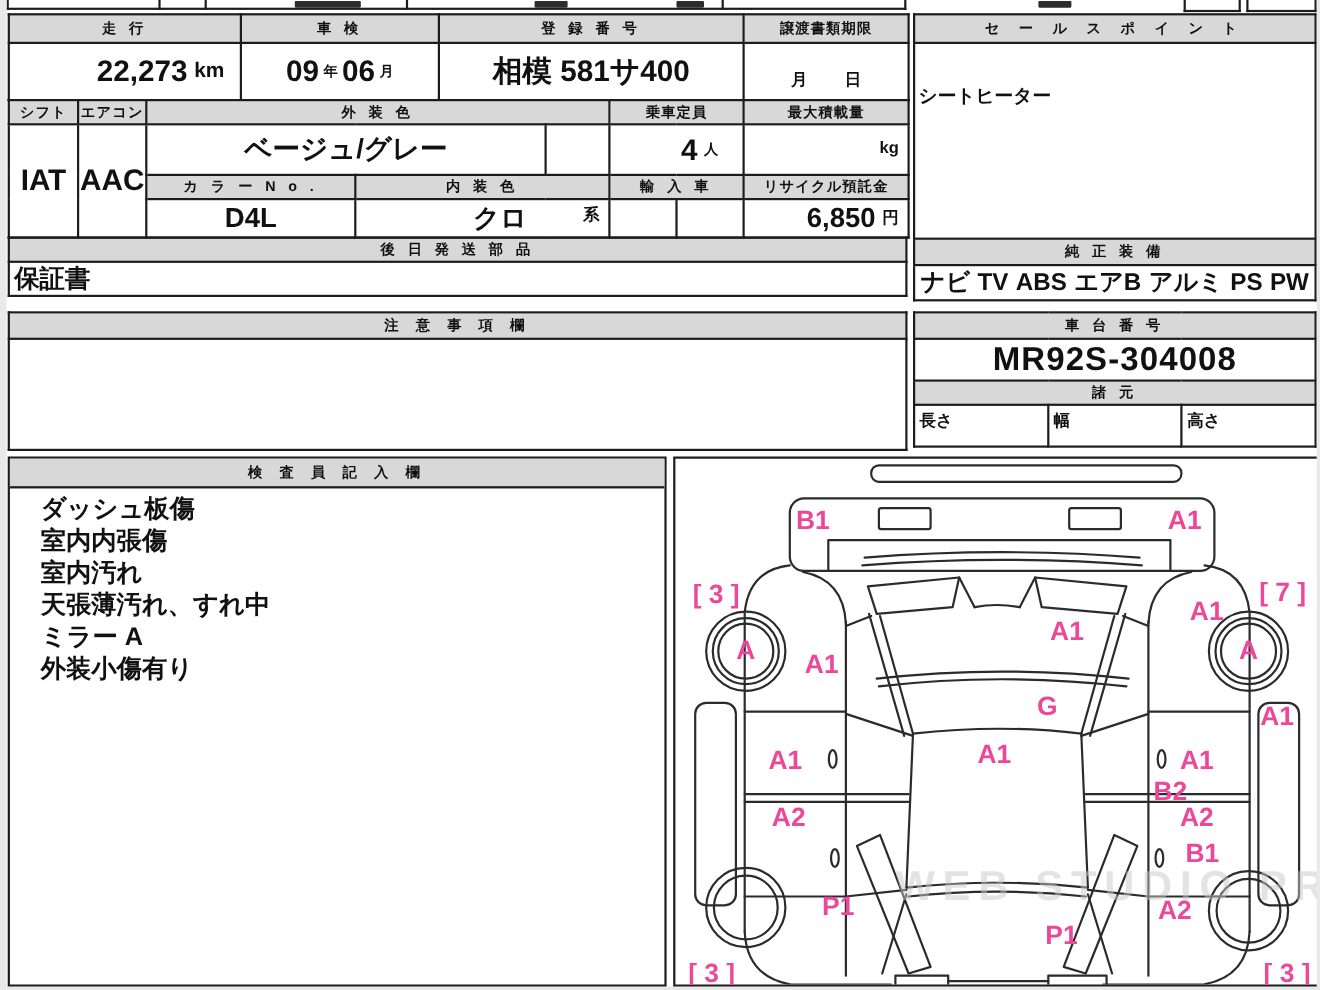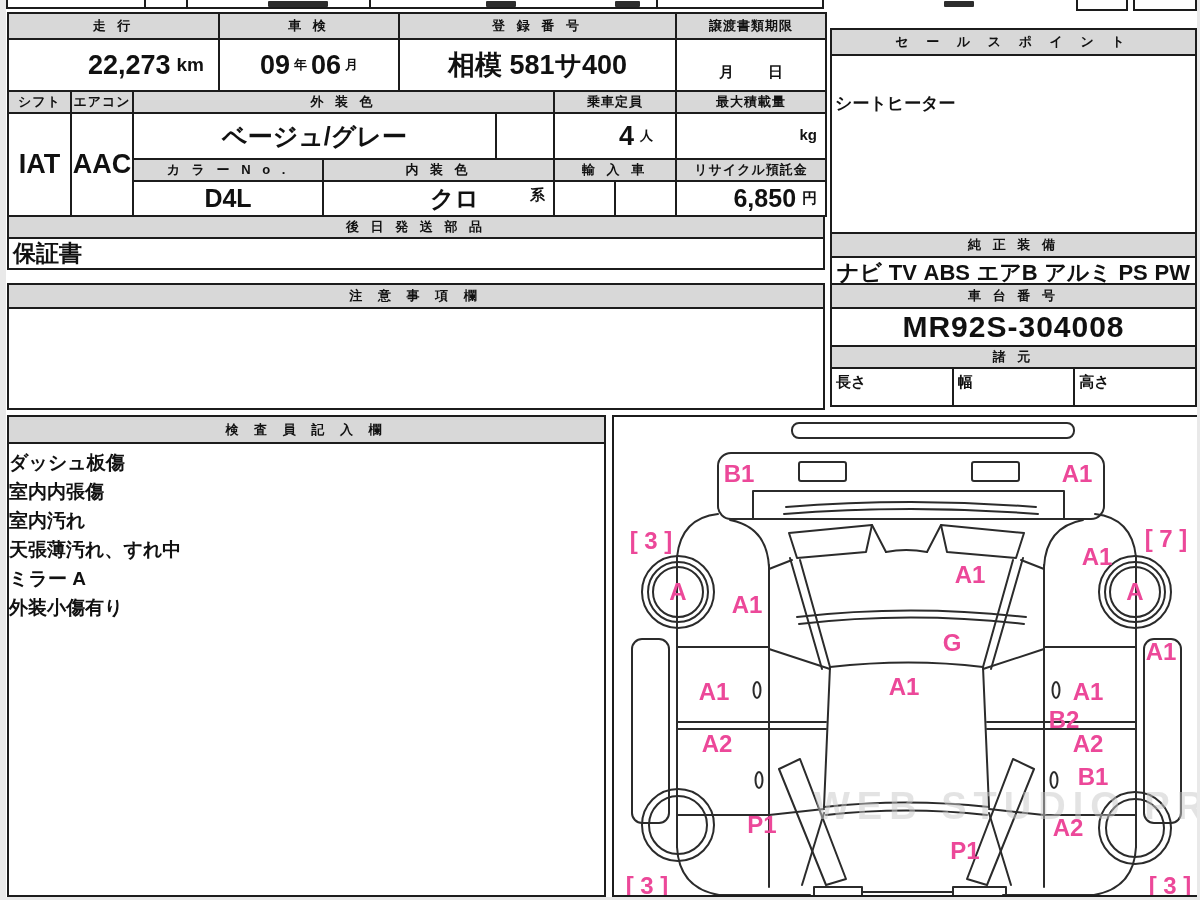--- a/index.html
+++ b/index.html
@@ -20,21 +20,21 @@
   .flex-c{display:flex;align-items:center;justify-content:center;gap:4px;}
   .rel{position:relative;}
   
   .tick{position:absolute;top:0;width:2px;height:9px;background:#1c1c1c;}
   .smudge{position:absolute;top:1px;height:6px;background:#2d2d2d;border-radius:1px;}
   .minibox{position:absolute;top:0;height:9px;border:2px solid #1c1c1c;border-top:none;background:#fff;}
   
   #inspector{border:2px solid #1c1c1c;background:#fff;}
   #inspector .ihdr{height:25px;background:#d8d8d8;border-bottom:2px solid #1c1c1c;
      font-size:13px;font-weight:700;text-align:center;letter-spacing:6px;line-height:25px;}
-  .insp-line{font-size:19px;font-weight:700;line-height:29px;padding:0 0;white-space:nowrap;}
+  .insp-line{font-size:23px;font-weight:700;line-height:29px;padding:0 28px;white-space:nowrap;}
   #inspector .body{padding-top:4px;}
   
   #diagram{border:2px solid #1c1c1c;background:#fff;}
   .dg-label{position:absolute;transform:translate(-50%,-50%);font-size:24px;font-weight:700;
      white-space:nowrap;color:#ec4899;}
   #watermark{position:absolute;left:200px;top:368px;width:320px;font-size:38px;font-weight:700;
      letter-spacing:7px;color:#c9c9c9;opacity:.5;white-space:nowrap;}
   svg{display:block;}
 </style>
 </head>
@@ -168,21 +168,21 @@
           <tr style="height:22px;">
             <td class="hdr">後 日 発 送 部 品</td>
           </tr>
       <tr style="height:31px;">
             <td><span class="mid" style="padding-left:4px;">保証書</span></td>
           </tr>
     </tbody>
       </table>
   </div>
 
-  <div class="abs" style="left:830px;top:28px;width:367px;">
+  <div class="abs" style="left:830px;top:12px;width:367px;">
     <table>
       <tbody>
           <tr style="height:26px;">
             <td class="hdr" style="letter-spacing:7px;">セ ー ル ス ポ イ ン ト</td>
           </tr>
       <tr style="height:178px;">
             <td style="vertical-align:top;">
         <div style="padding:36px 0 0 3px;font-size:17px;font-weight:700;">シートヒーター</div>
       </td>
           </tr>

